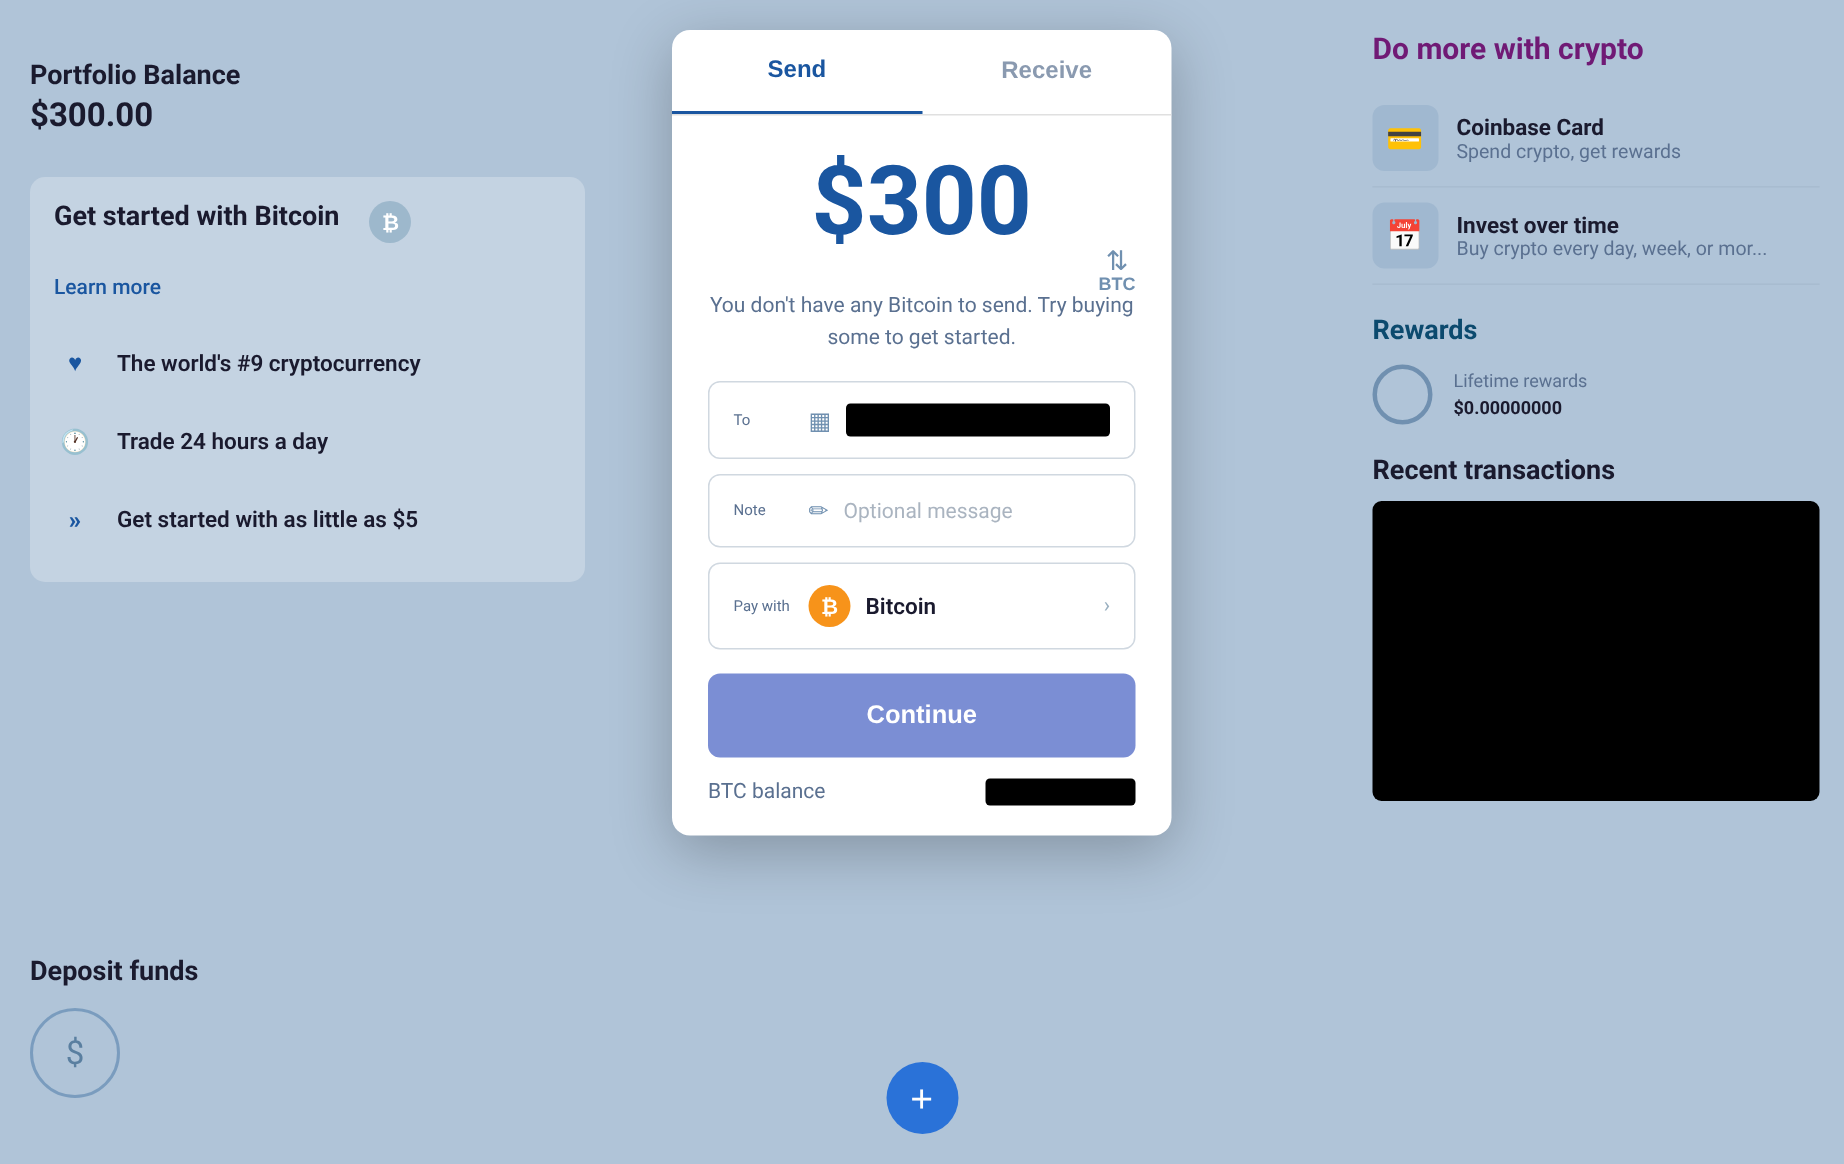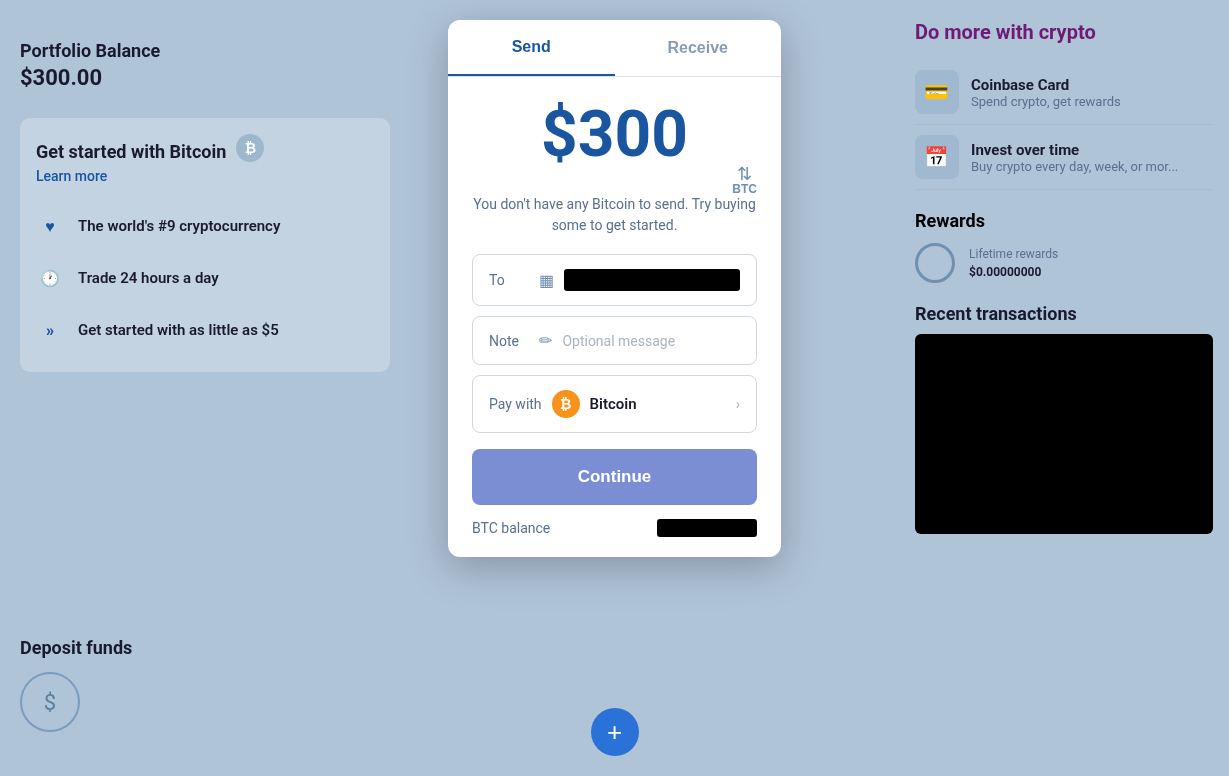--- a/index.html
+++ b/index.html
@@ -39,23 +39,23 @@
 
     .bitcoin-section {
       background: rgba(255,255,255,0.25);
       border-radius: 10px;
       padding: 16px;
       margin-bottom: 20px;
     }
 
     .bitcoin-header {
       display: flex;
-      align-items: flex-end;
-      gap: 10px;
-      margin-bottom: 6px;
+      align-items: flex-start;
+      gap: 20px;
+      margin-bottom: 22px;
     }
 
     .bitcoin-title {
       font-size: 18px;
       font-weight: 700;
       color: #1a1a2e;
     }
 
     .bitcoin-icon-circle {
       width: 28px;
@@ -181,21 +181,21 @@
     }
 
     .rewards-section {
       margin-top: 20px;
       margin-bottom: 20px;
     }
 
     .rewards-title {
       font-size: 18px;
       font-weight: 700;
-      color: #000000;
+      color: #0c4a6e;
       margin-bottom: 12px;
     }
 
     .rewards-row {
       display: flex;
       align-items: center;
       gap: 14px;
     }
 
     .rewards-circle {
@@ -331,21 +331,21 @@
       border: 1px solid #d0d8e0;
       border-radius: 8px;
       padding: 14px 16px;
       margin-bottom: 10px;
       display: flex;
       align-items: center;
       gap: 10px;
     }
 
     .field-label {
-      font-size: 14px;
+      font-size: 10px;
       color: #5a7090;
       min-width: 40px;
     }
 
     .field-icon {
       color: #7090b0;
       font-size: 16px;
     }
 
     .field-value-redacted {

